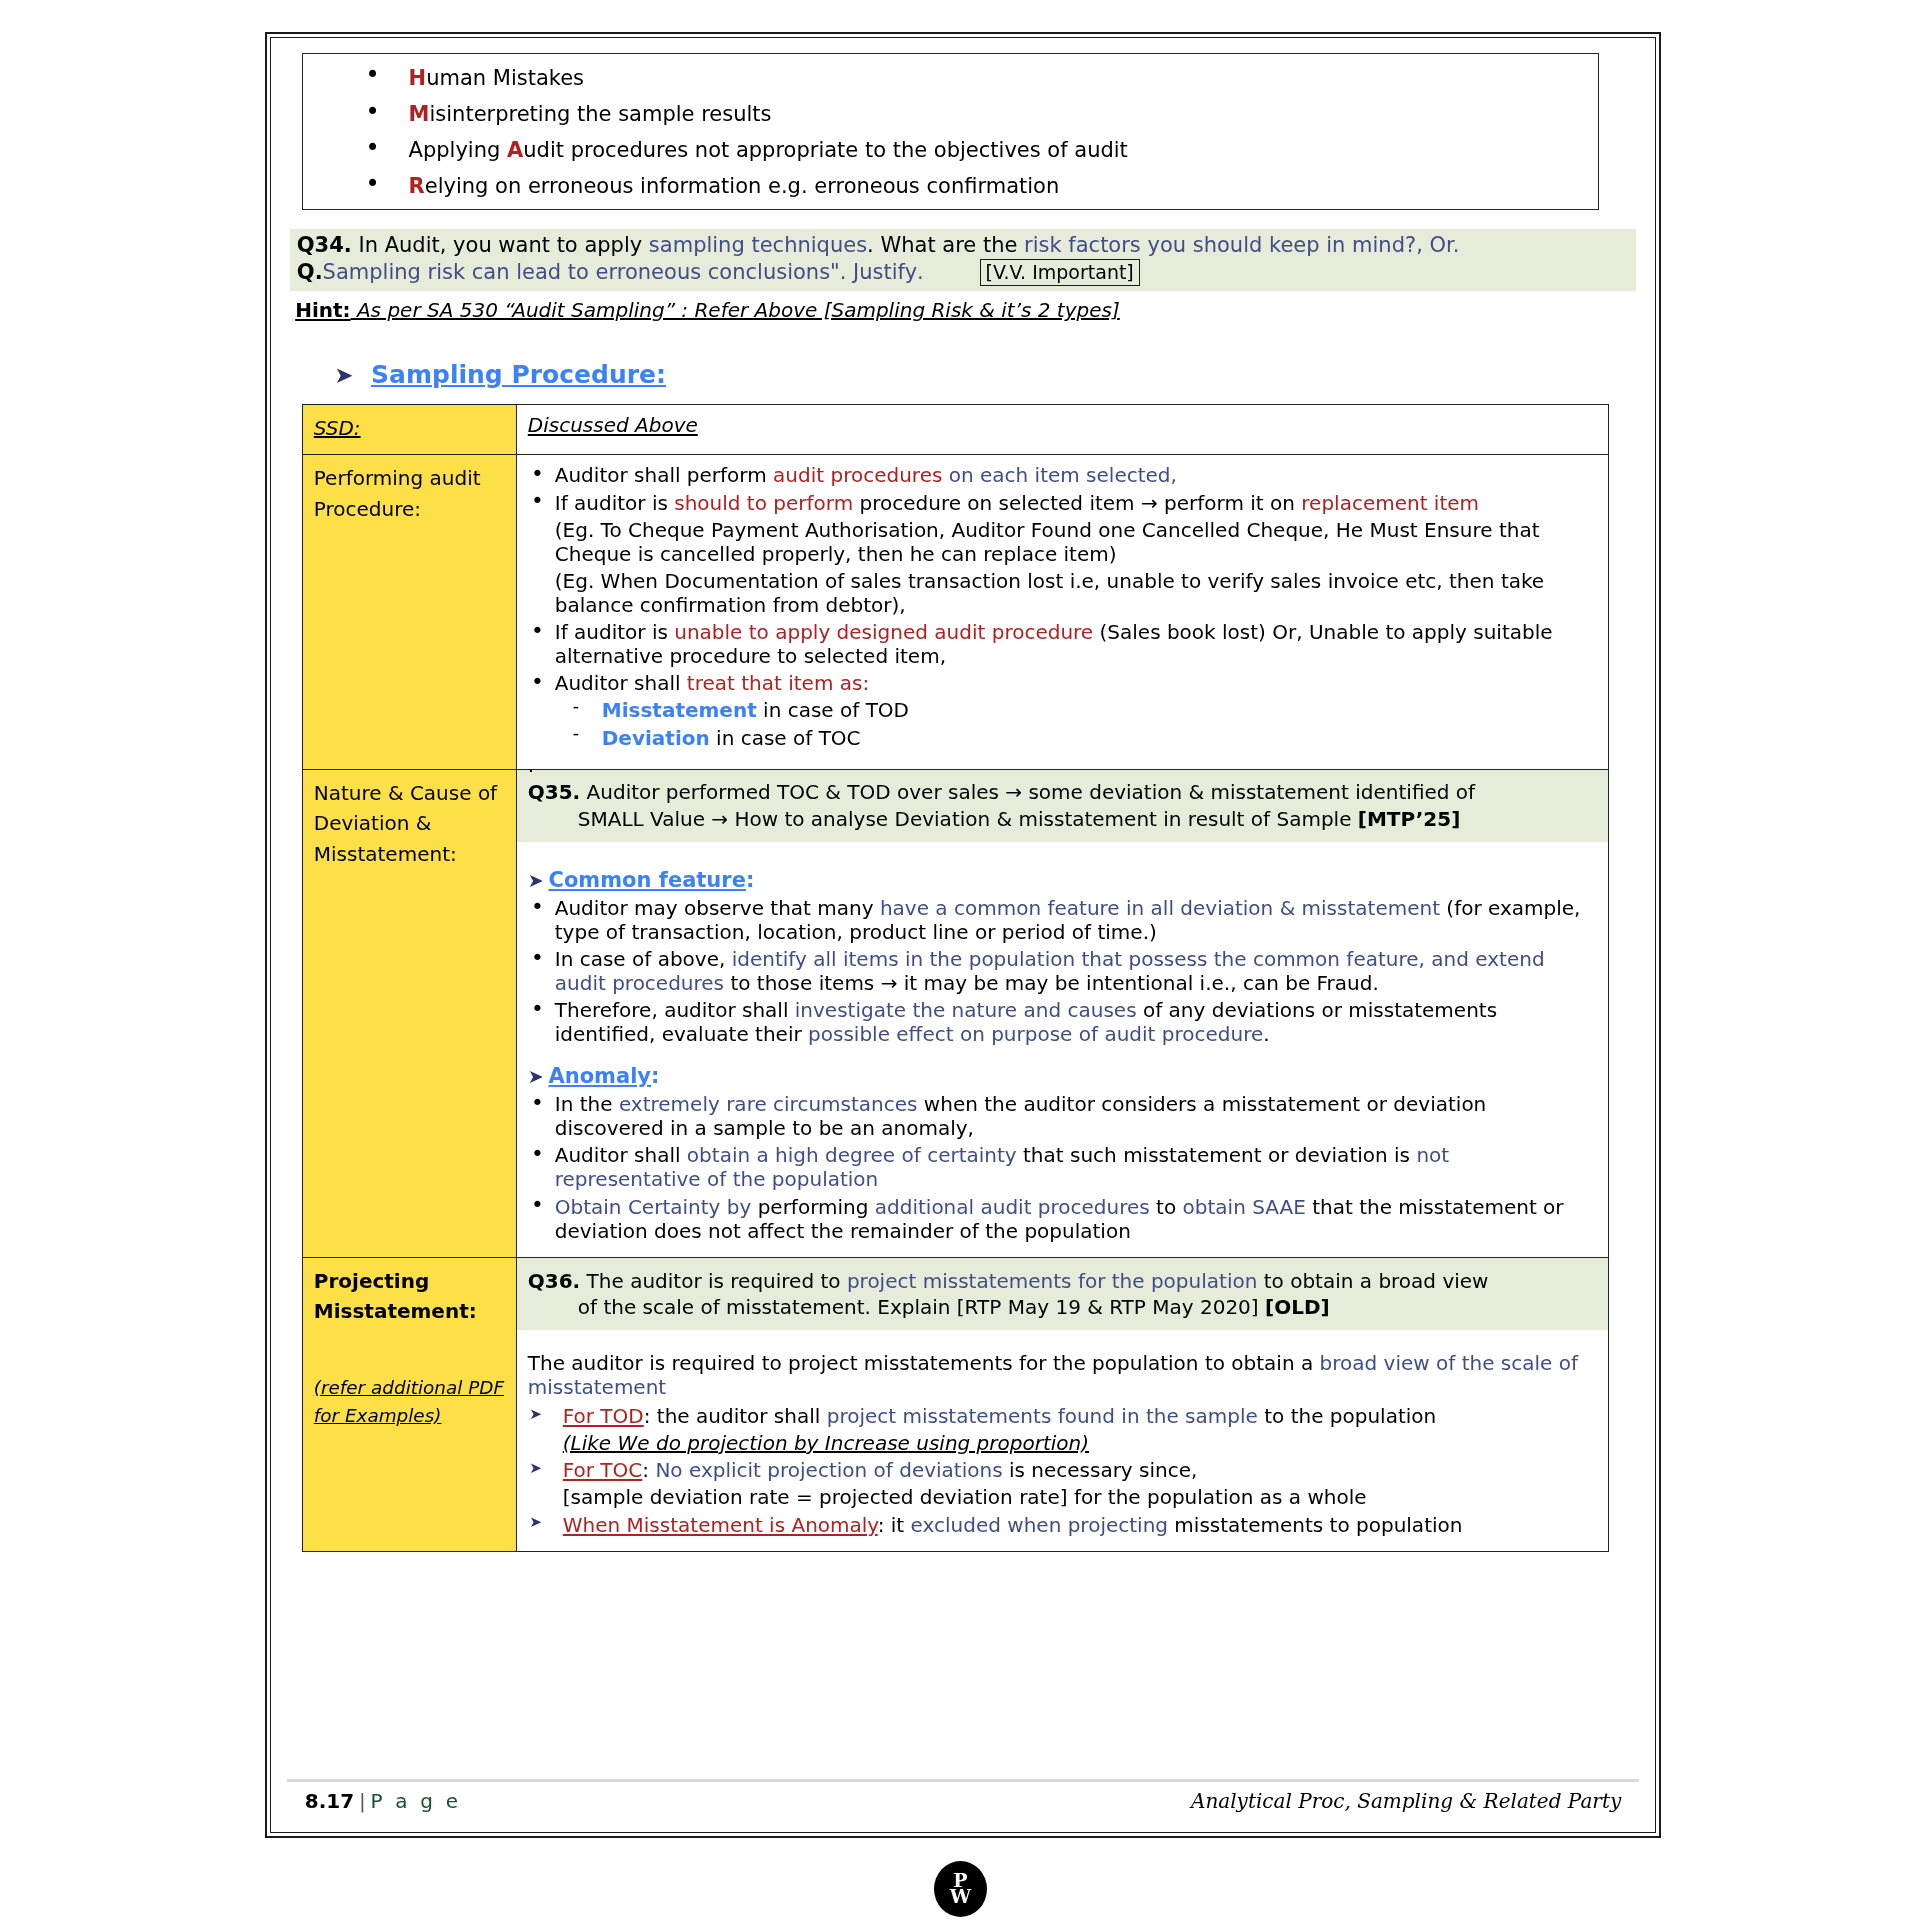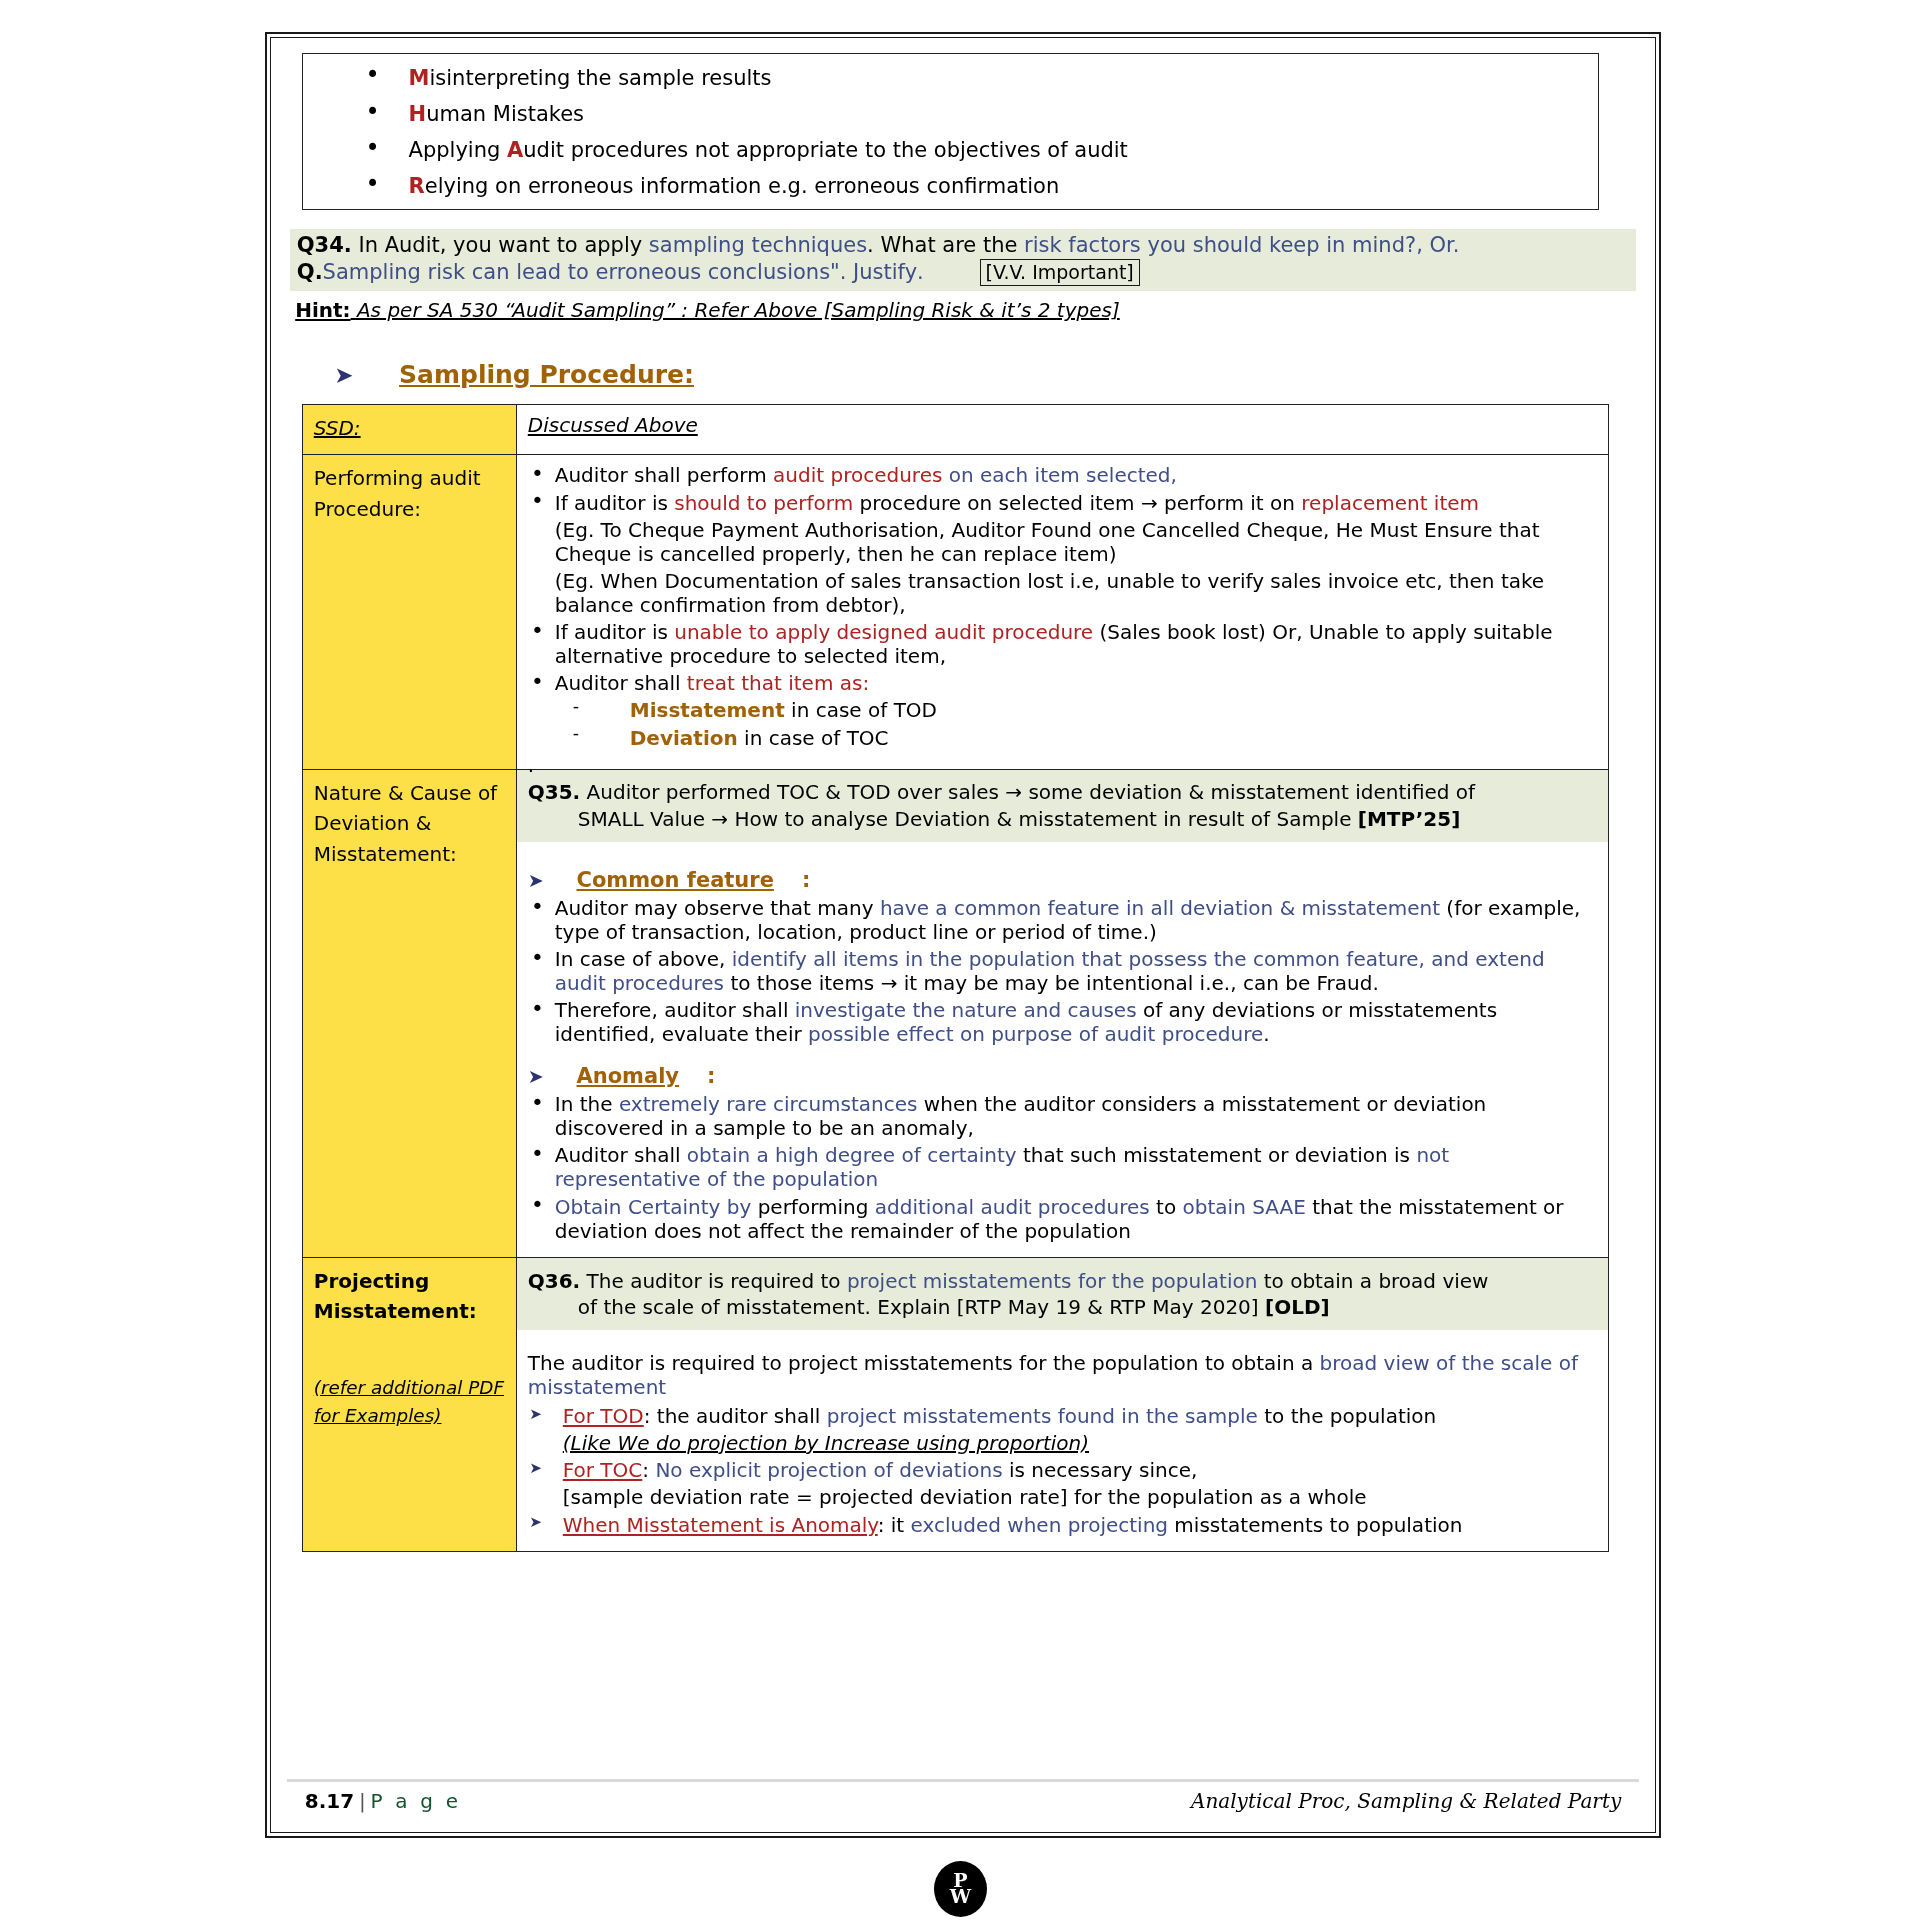--- a/index.html
+++ b/index.html
@@ -25,21 +25,21 @@
   }
   .page-sheet-inner {
     width: 100%; height: 100%;
     border: 0.8px solid #1a1a1a;
     padding: 11.2px 16px 0 16px;
     background: #fff;
     position: relative;
   }
   .blue  { color: #3f4e86; }
   .red   { color: #ae2222; }
-  .navy  { color: #a16207; margin-left: 28px; }
+  .navy  { color: #3b82f6; }
   .bold  { font-weight: bold; }
   .ital  { font-style: italic; text-decoration: underline; }
   .ul    { text-decoration: underline; text-underline-offset: 2.4px; }
 
   
   .top-box {
     border: 1.6px solid #262626;
     margin: 3.2px 40px 0 14.4px;
     padding: 13px 0 11.2px 0;
   }
@@ -194,22 +194,22 @@
   .pw-ell span { font-size: 19px; font-weight: bold; }
 </style>
 </head>
 <body>
 
 <div class="page-sheet">
 <div class="page-sheet-inner">
 
   <div class="top-box">
     <ul>
+      <li><span class="red bold">H</span><span>uman Mistakes</span></li>
       <li><span class="red bold">M</span><span>isinterpreting the sample results</span></li>
-      <li><span class="red bold">H</span><span>uman Mistakes</span></li>
       <li><span>Applying </span><span class="red bold">A</span><span>udit procedures not appropriate to the objectives of audit</span></li>
       <li><span class="red bold">R</span><span>elying on erroneous information e.g. erroneous confirmation</span></li>
     </ul>
   </div>
 
   <div class="q-block">
     <div class="qhl">
       <div>
         <span class="bold">Q34</span><span class="bold">.</span><span> In Audit, you want to apply </span><span class="blue">sampling techniques</span><span>. What are the </span><span class="blue">risk factors you should keep in mind?, Or.</span>
       </div>

